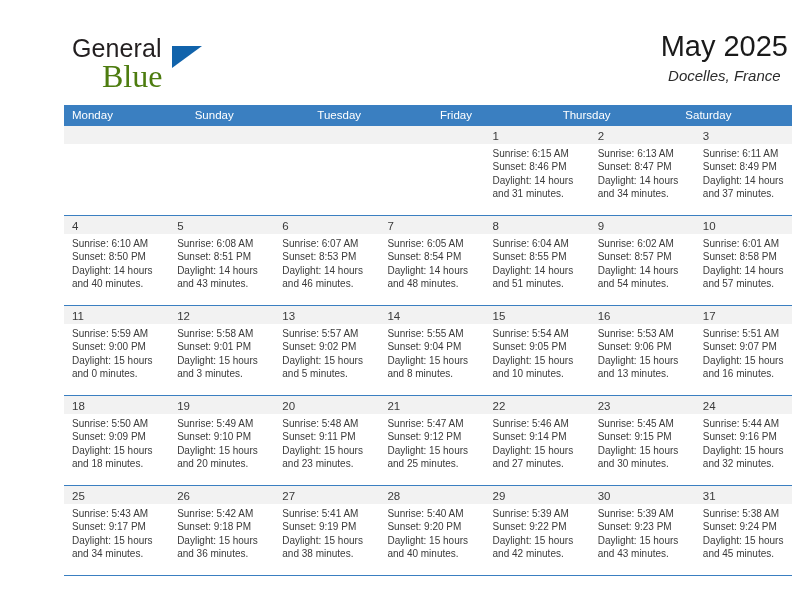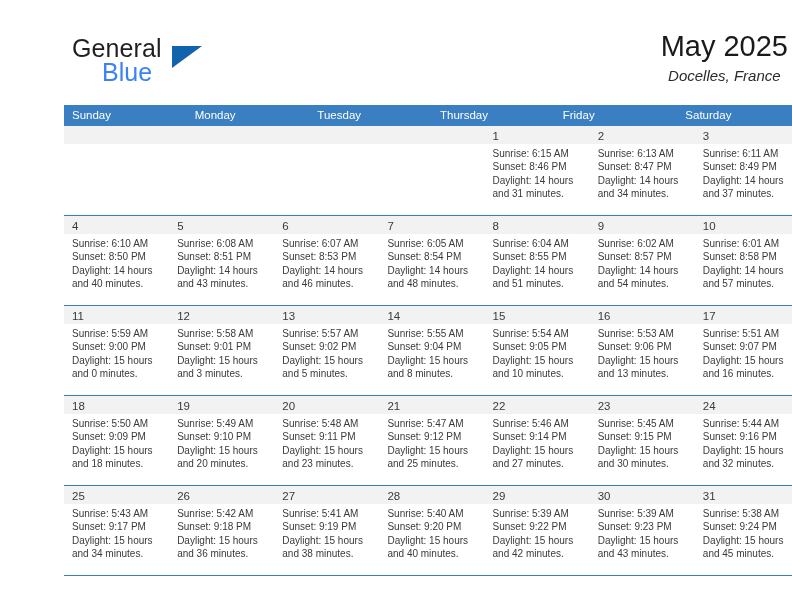--- a/index.html
+++ b/index.html
@@ -44,23 +44,23 @@
     top: 0;
     font-size: 25px;
     letter-spacing: 0.1px;
     color: #231f20;
     font-family: "Liberation Sans", sans-serif;
   }
   .brand-blue {
     position: absolute;
     left: 30px;
     top: 24px;
-    font-size: 25px;
-    color: #3b82f6;
-    font-family: Liberation Sans, sans-serif;
+    font-size: 32px;
+    color: #4d7c0f;
+    font-family: Liberation Serif, serif;
   }
   .brand-triangle {
     position: absolute;
     left: 100px;
     top: 12px;
     width: 0;
     height: 0;
     border-left: 30px solid #1163ab;
     border-bottom: 22px solid transparent;
   }
@@ -166,25 +166,25 @@
     <div class="title-block">
       <div class="cal-title">May 2025</div>
       <div class="cal-subtitle">Docelles, France</div>
     </div>
 
   </div>
 
   <div class="calendar">
 
     <div class="weekday-row">
+      <div class="weekday">Monday</div>
       <div class="weekday">Sunday</div>
-      <div class="weekday">Monday</div>
       <div class="weekday">Tuesday</div>
+      <div class="weekday">Friday</div>
       <div class="weekday">Thursday</div>
-      <div class="weekday">Friday</div>
       <div class="weekday">Saturday</div>
     </div>
 
     <div id="weeks-container">
         <div class="week-row">
           <div class="day-cell empty">
             <div class="day-number-bar"><span class="day-number"></span></div>
           </div>
           <div class="day-cell empty">
             <div class="day-number-bar"><span class="day-number"></span></div>

